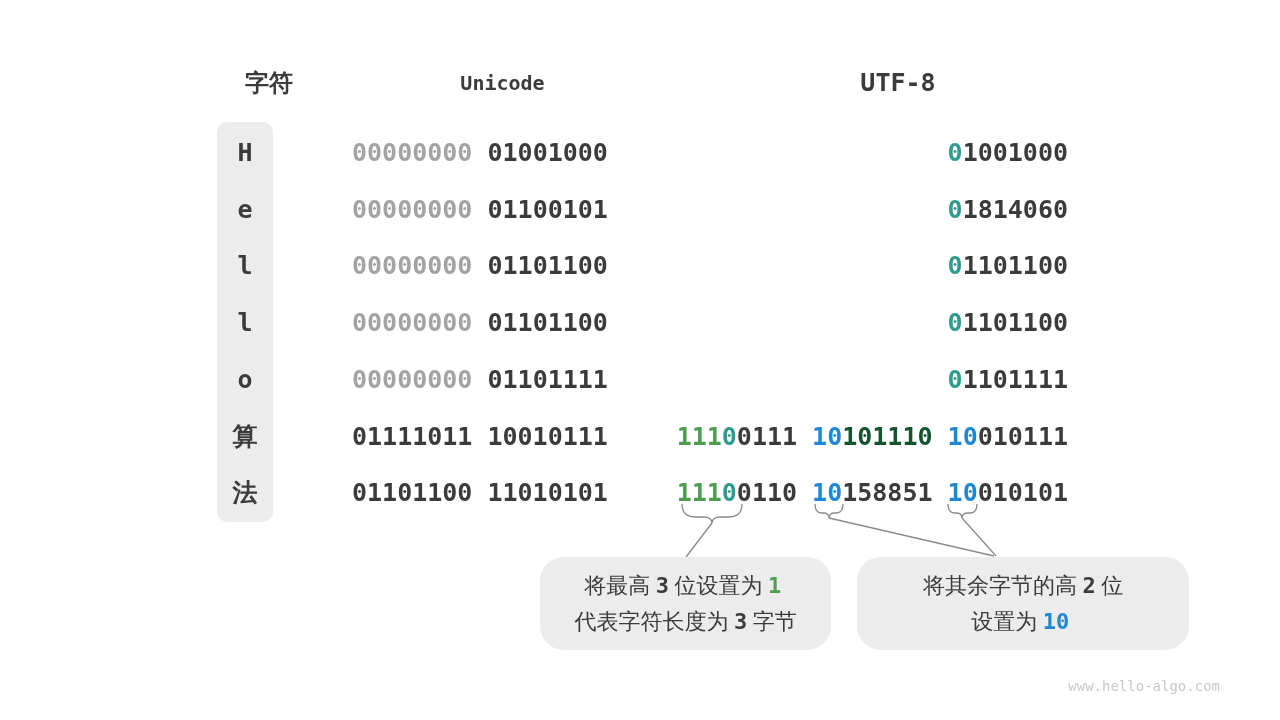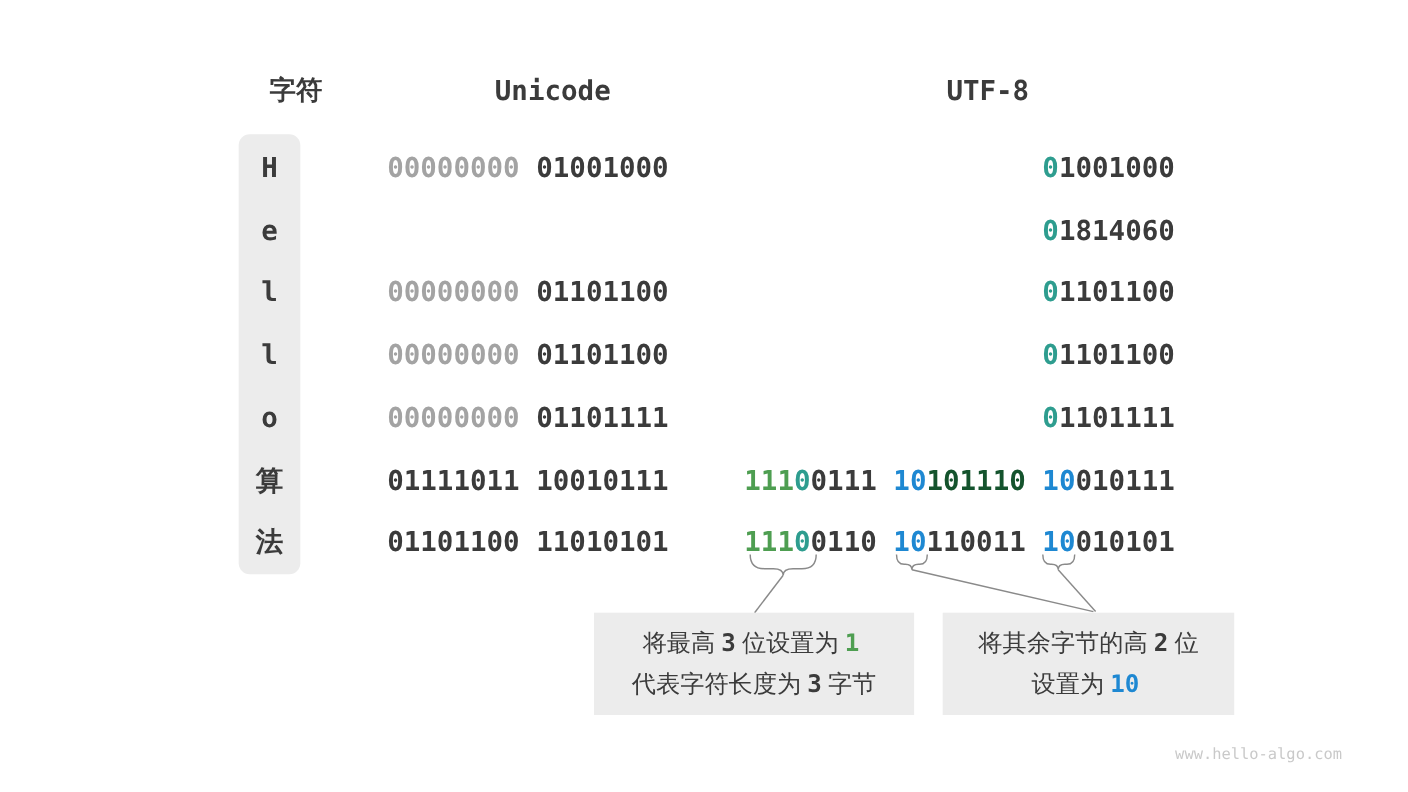--- a/index.html
+++ b/index.html
@@ -1,38 +1,38 @@
 <!DOCTYPE html>
 <html><head>
 <meta charset="utf-8">
 <style>
   html,body{margin:0;padding:0;background:#ffffff;width:1280px;height:720px;overflow:hidden;}
   body{font-family:"Liberation Sans",sans-serif;position:relative;}
 
   
   .hdr{position:absolute;top:68px;height:30px;line-height:30px;font-weight:bold;color:#3b3b3b;text-align:center;margin-left:24px;}
   #hdr-char{left:217px;width:56px;font-size:24px;}
-  #hdr-unicode{left:352px;width:253px;font-size:25px;font-family:"DejaVu Sans Mono","Liberation Mono",monospace;}
+  #hdr-unicode{left:352px;width:253px;font-size:20px;font-family:"DejaVu Sans Mono","Liberation Mono",monospace;}
   #hdr-utf8{left:680px;width:388px;font-size:25px;font-family:"DejaVu Sans Mono","Liberation Mono",monospace;text-align:center;}
 
   
   #char-col-bg{position:absolute;left:217px;top:122px;width:56px;height:400px;background:#ececec;border-radius:10px;}
 
   
   .row{position:absolute;left:0;width:1280px;height:57px;}
   .cell{position:absolute;top:0;height:57px;line-height:57px;white-space:pre;font-weight:bold;}
   .char-cell{left:217px;width:56px;text-align:center;font-size:25px;color:#3b3b3b;font-family:"DejaVu Sans Mono","Liberation Mono",monospace;}
   .unicode-cell{left:352px;font-size:25px;font-family:"DejaVu Sans Mono","Liberation Mono",monospace;}
   .utf8-cell{right:212px;text-align:right;font-size:25px;font-family:"DejaVu Sans Mono","Liberation Mono",monospace;}
 
   
-  .note-box{position:absolute;top:557px;height:93px;background:#ececec;border-radius:0;color:#3b3b3b;
+  .note-box{position:absolute;top:557px;height:93px;background:#ececec;border-radius:24px;color:#3b3b3b;
             display:flex;flex-direction:column;justify-content:center;align-items:center;font-size:22px;}
   #left-note{left:540px;width:291px;}
-  #right-note{left:857px;width:265px;}
+  #right-note{left:857px;width:332px;}
   .note-line{line-height:36px;white-space:pre;text-align:center;}
   .note-line .num{font-family:"DejaVu Sans Mono","Liberation Mono",monospace;font-weight:bold;margin:0 0.25em;}
 
   
   #overlay{position:absolute;left:0;top:0;width:1280px;height:720px;pointer-events:none;}
 
   
   #watermark{position:absolute;right:60px;top:678px;font-size:14px;color:#c9c9c9;
              font-family:"DejaVu Sans Mono","Liberation Mono",monospace;}
 </style>
@@ -46,20 +46,21 @@
 <div id="char-col-bg"></div>
 
 <div id="rows">
     <div class="row" style="top: 124px;">
       <div class="cell char-cell">H</div>
       <div class="cell unicode-cell"><span style="color: rgb(163, 163, 163);">00000000</span><span style="color: rgb(59, 59, 59);"> 01001000</span></div>
       <div class="cell utf8-cell"><span style="color: rgb(46, 157, 143);">0</span><span style="color: rgb(59, 59, 59);">1001000</span></div>
     </div>
     <div class="row" style="top: 180.7px;">
       <div class="cell char-cell">e</div>
+      <div class="cell unicode-cell"><span style="color: rgb(163, 163, 163);">00000000</span><span style="color: rgb(59, 59, 59);"> 01100101</span></div>
       <div class="cell utf8-cell"><span style="color: rgb(46, 157, 143);">0</span><span style="color: rgb(59, 59, 59);">1814060</span></div>
     </div>
     <div class="row" style="top: 237.4px;">
       <div class="cell char-cell">l</div>
       <div class="cell unicode-cell"><span style="color: rgb(163, 163, 163);">00000000</span><span style="color: rgb(59, 59, 59);"> 01101100</span></div>
       <div class="cell utf8-cell"><span style="color: rgb(46, 157, 143);">0</span><span style="color: rgb(59, 59, 59);">1101100</span></div>
     </div>
     <div class="row" style="top: 294.1px;">
       <div class="cell char-cell">l</div>
       <div class="cell unicode-cell"><span style="color: rgb(163, 163, 163);">00000000</span><span style="color: rgb(59, 59, 59);"> 01101100</span></div>
@@ -71,21 +72,21 @@
       <div class="cell utf8-cell"><span style="color: rgb(46, 157, 143);">0</span><span style="color: rgb(59, 59, 59);">1101111</span></div>
     </div>
     <div class="row" style="top: 407.5px;">
       <div class="cell char-cell">算</div>
       <div class="cell unicode-cell"><span style="color: rgb(59, 59, 59);">01111011 10010111</span></div>
       <div class="cell utf8-cell"><span style="color: rgb(78, 158, 81);">111</span><span style="color: rgb(46, 157, 143);">0</span><span style="color: rgb(59, 59, 59);">0111 </span><span style="color: rgb(30, 136, 210);">10</span><span style="color: #14532d;">101110 </span><span style="color: rgb(30, 136, 210);">10</span><span style="color: rgb(59, 59, 59);">010111</span></div>
     </div>
     <div class="row" style="top: 464.2px;">
       <div class="cell char-cell">法</div>
       <div class="cell unicode-cell"><span style="color: rgb(59, 59, 59);">01101100 11010101</span></div>
-      <div class="cell utf8-cell"><span style="color: rgb(78, 158, 81);">111</span><span style="color: rgb(46, 157, 143);">0</span><span style="color: rgb(59, 59, 59);">0110 </span><span style="color: rgb(30, 136, 210);">10</span><span style="color: rgb(59, 59, 59);">110011 </span><span style="color: rgb(30, 136, 210);">10</span><span style="color: rgb(59, 59, 59);">010101</span></div>
+      <div class="cell utf8-cell"><span style="color: rgb(78, 158, 81);">111</span><span style="color: rgb(46, 157, 143);">0</span><span style="color: rgb(59, 59, 59);">0110 </span><span style="color: rgb(30, 136, 210);">10</span><span style="color: rgb(59, 59, 59);">158851 </span><span style="color: rgb(30, 136, 210);">10</span><span style="color: rgb(59, 59, 59);">010101</span></div>
     </div>
   </div>
 
 <svg id="overlay" viewBox="0 0 1280 720">
   <g stroke="#8a8a8a" stroke-width="1.3" fill="none">
     <path d="M682,504 C682,513 686,517 695,517 L703,517 Q712,517 712,523 Q712,517 721,517 L729,517 C738,517 742,513 742,504"></path>
     <path d="M815,504 C815,510 817,513 822,513 L823,513 Q829,513 829,518 Q829,513 835,513 L836,513 C841,513 843,510 843,504"></path>
     <path d="M948,504 C948,510 950,513 955,513 L956,513 Q962,513 962,518 Q962,513 968,513 L970,513 C975,513 977,510 977,504"></path>
     <path d="M712,523 L686,557"></path>
     <path d="M829,518 L994,556"></path>

